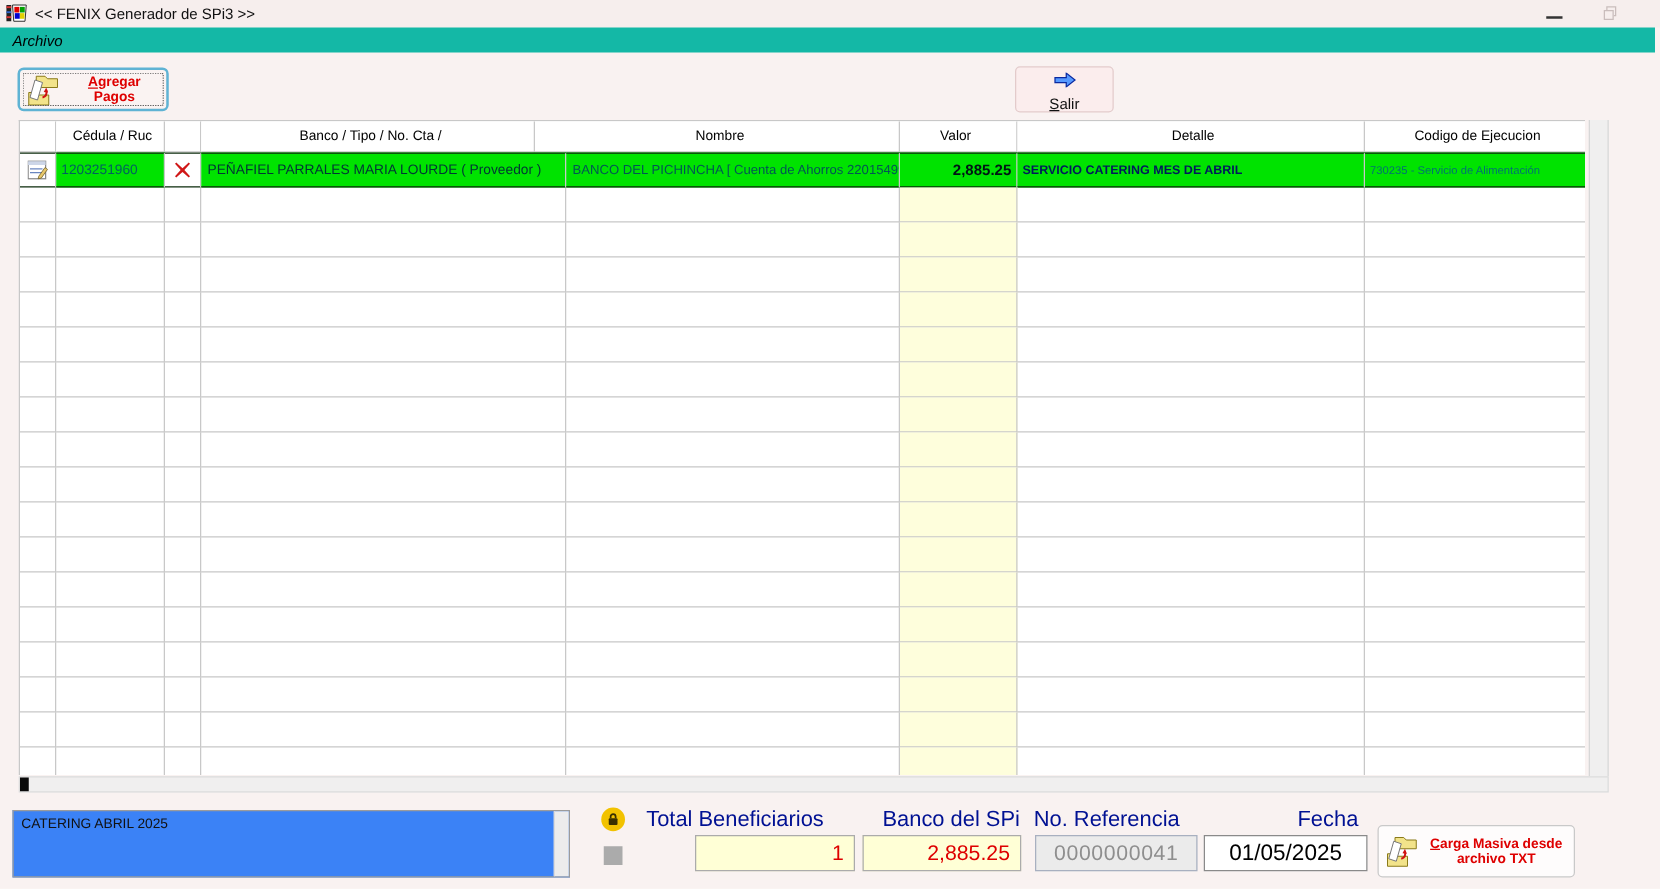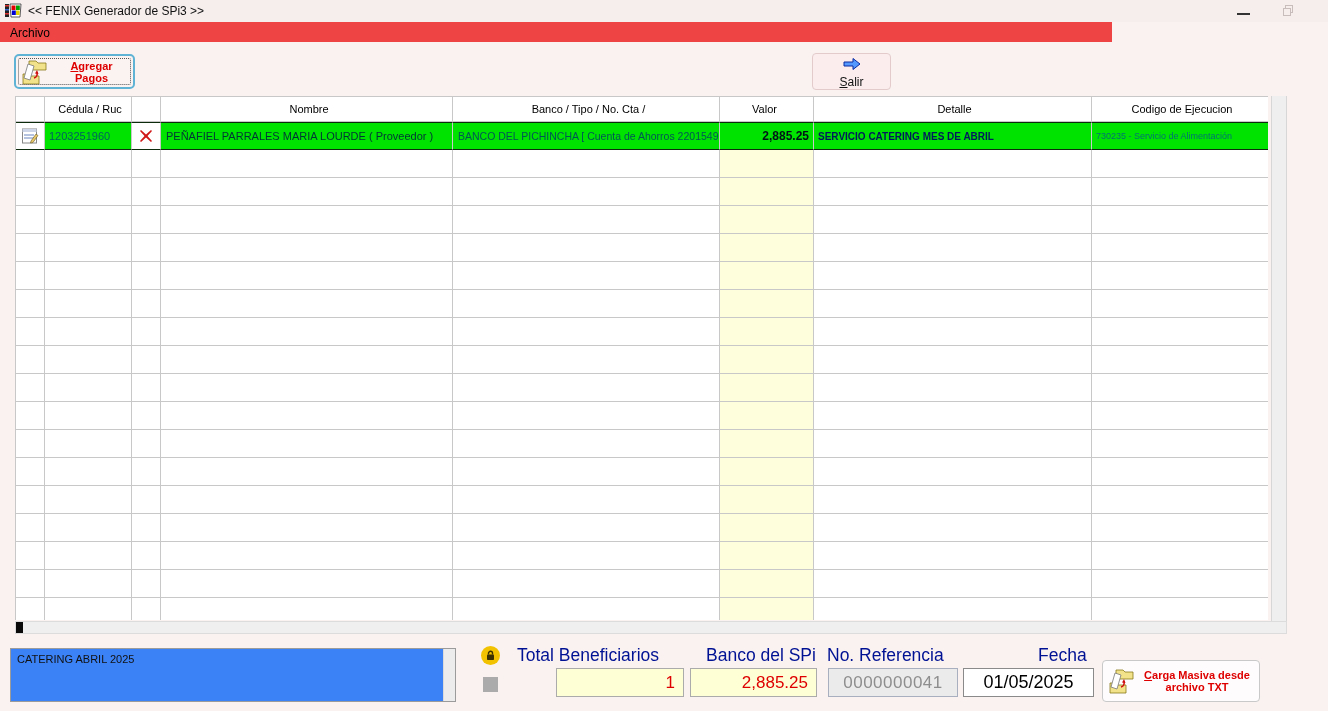--- a/index.html
+++ b/index.html
@@ -10,21 +10,21 @@
   
   .titlebar { position:absolute; left:0; top:0; width:1328px; height:22px; background:#f6eeed; }
   .app-icon { position:absolute; left:5px; top:3px; width:17px; height:15px; }
   .title-text { position:absolute; left:28px; top:4px; font-size:12px; color:#111; }
   .btn-min { position:absolute; left:1237px; top:13px; width:13px; height:2px; background:#333; }
   .btn-restore { position:absolute; left:1283px; top:5px; width:11px; height:11px; }
   .btn-restore .sq1 { position:absolute; left:2px; top:0; width:8px; height:8px; border:1px solid #c9bdbc; }
   .btn-restore .sq2 { position:absolute; left:0; top:3px; width:8px; height:8px; border:1px solid #c9bdbc; background:#f6eeed; }
 
   
-  .menubar { position:absolute; left:0; top:22px; width:1112px; height:20px; background:#ef4444; }
+  .menubar { position:absolute; left:0; top:22px; width:1324px; height:20px; background:#14b8a6;font-style:italic; }
   .menu-item { position:absolute; left:10px; top:4px; font-size:12px; color:#000; }
 
   
   .add-btn { position:absolute; left:14px; top:54px; width:121px; height:35px; background:#faf3f2;
              border:2px solid #5fb3d4; border-radius:5px; display:flex; align-items:center; cursor:pointer; }
   .add-btn .focus-rect { position:absolute; inset:2px; border:1px dotted #555; border-radius:2px; }
   .add-btn .txt { font-size:11px; font-weight:bold; color:#de0000; line-height:12px; text-align:center; flex:1; }
   .folders-icon { width:30px; height:28px; margin-left:4px; flex:0 0 auto; }
   .ul-first::first-letter { text-decoration: underline; }
 
@@ -155,22 +155,22 @@
       <path d="M2 4 h9 v-3.5 l7 5.5 -7 5.5 v-3.5 h-9 z" fill="#5599ff" stroke="#0a2aa0" stroke-width="1"></path>
     </svg>
     <div class="txt ul-first">Salir</div>
   </div>
 
   <div class="grid">
     <div class="g-row g-head">
       <div class="g-cell c-icon"></div>
       <div class="g-cell c-cedula">Cédula / Ruc</div>
       <div class="g-cell c-del"></div>
+      <div class="g-cell c-banco" style="justify-content:center">Banco / Tipo / No. Cta /</div>
       <div class="g-cell c-nombre" style="justify-content:center">Nombre</div>
-      <div class="g-cell c-banco" style="justify-content:center">Banco / Tipo / No. Cta /</div>
       <div class="g-cell c-valor" style="justify-content:center">Valor</div>
       <div class="g-cell c-detalle" style="justify-content:center">Detalle</div>
       <div class="g-cell c-codigo" style="justify-content:center">Codigo de Ejecucion</div>
     </div>
     <div class="g-body">
         <div class="g-row data-row">
           <div class="g-cell c-icon">
             <svg class="edit-icon" viewBox="0 0 17 16">
               <rect x="0.5" y="1" width="14" height="14" fill="#fff" stroke="#888"></rect>
               <rect x="0.5" y="1" width="14" height="3" fill="#cdd6e8"></rect>

